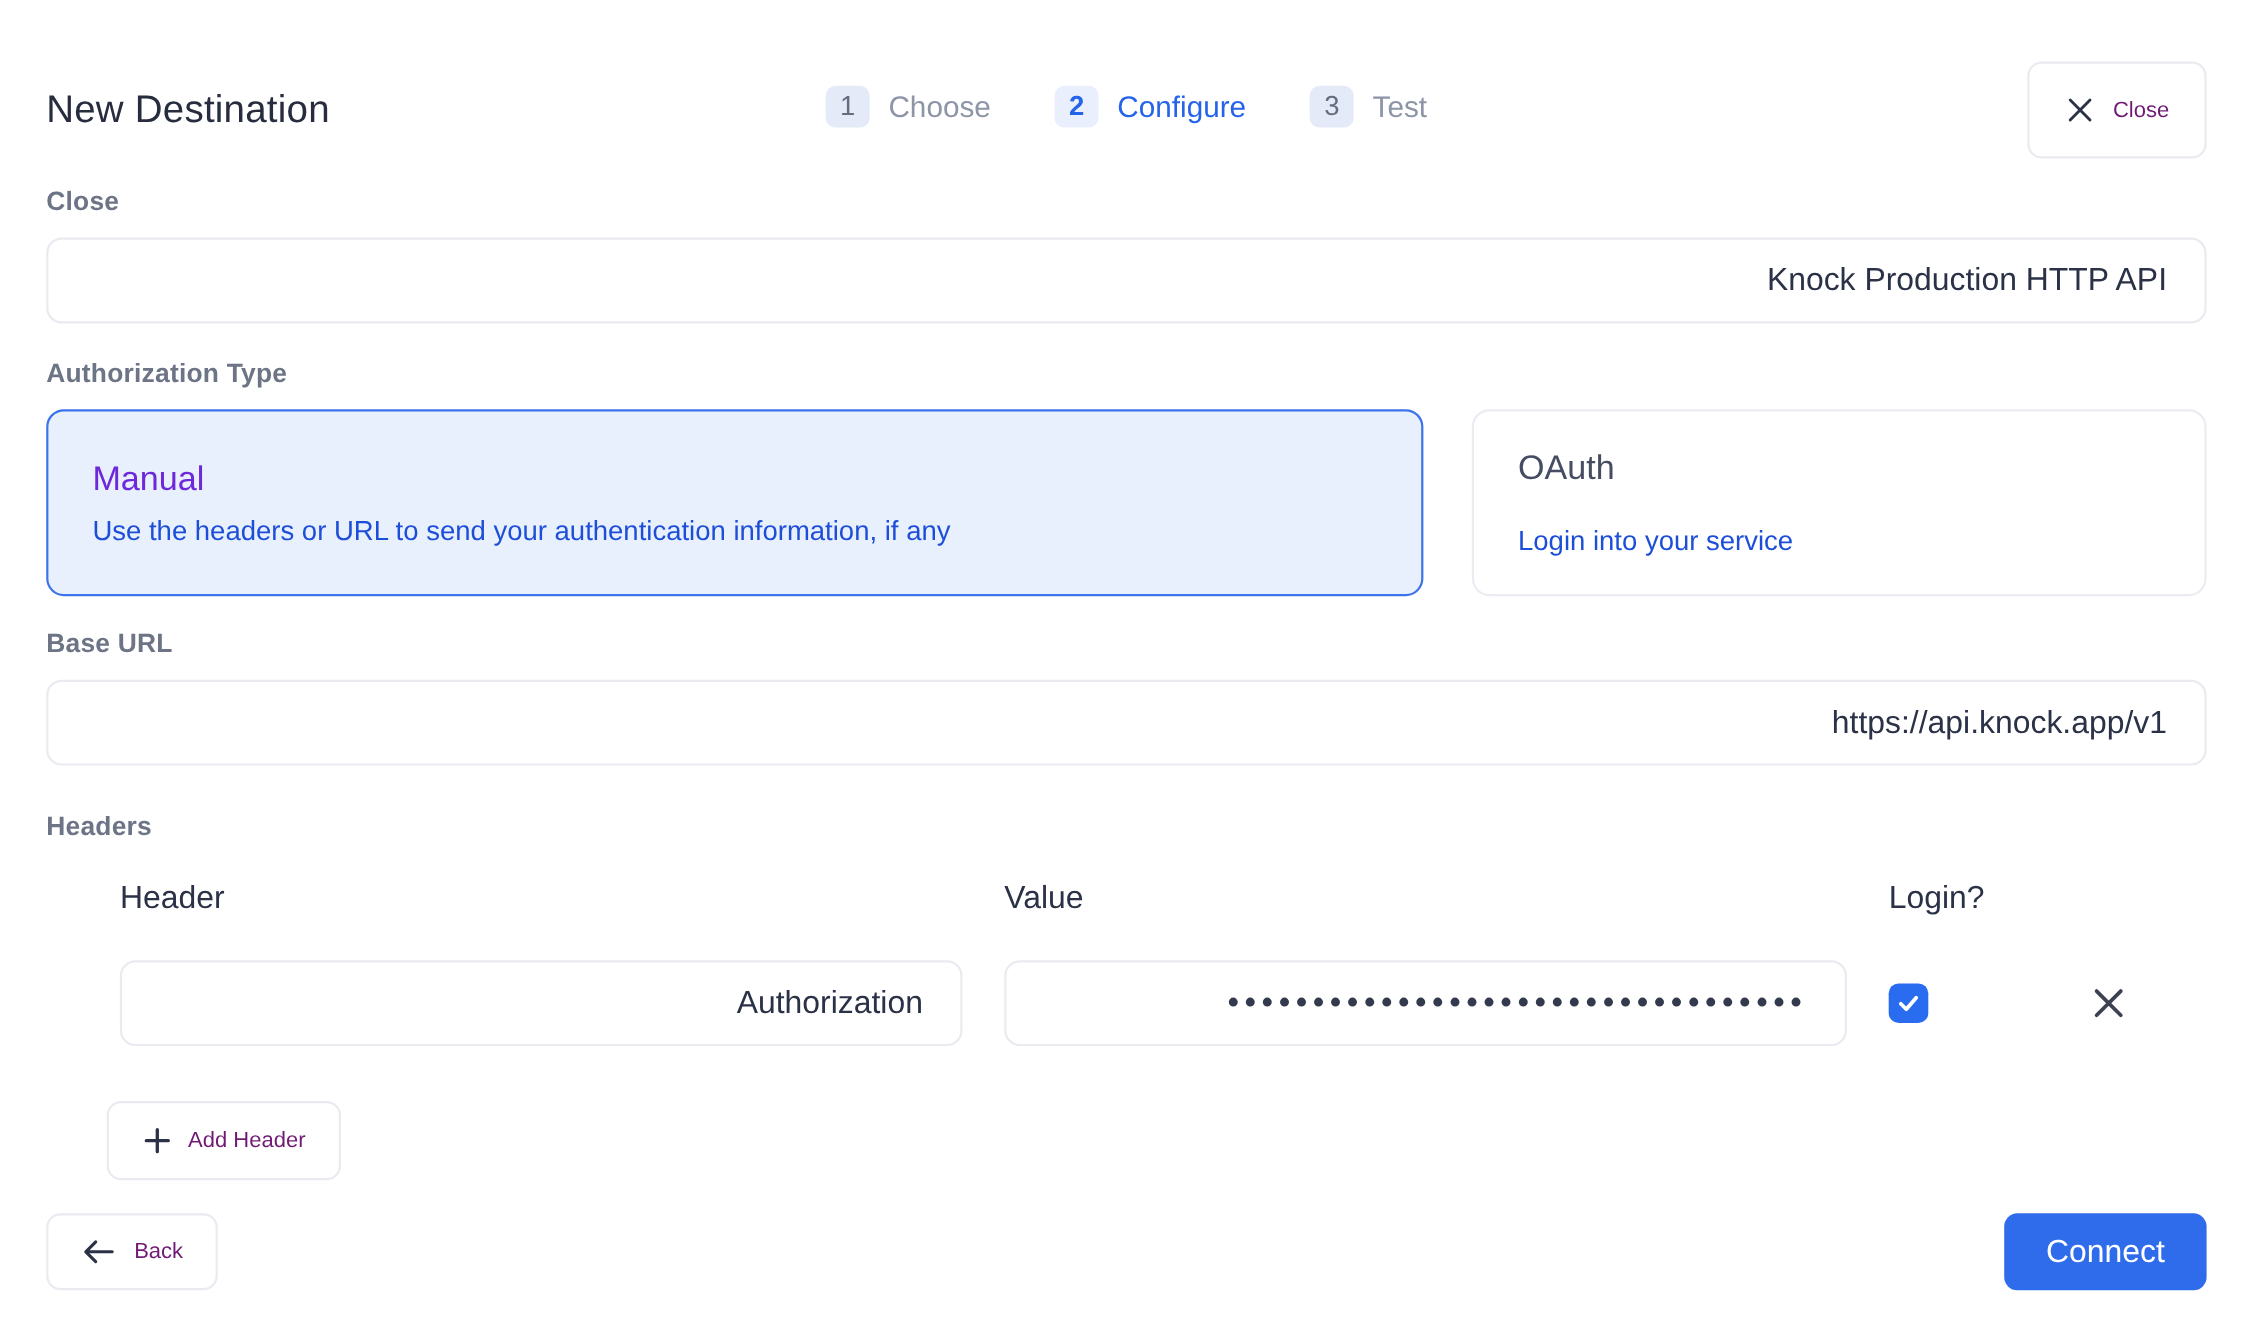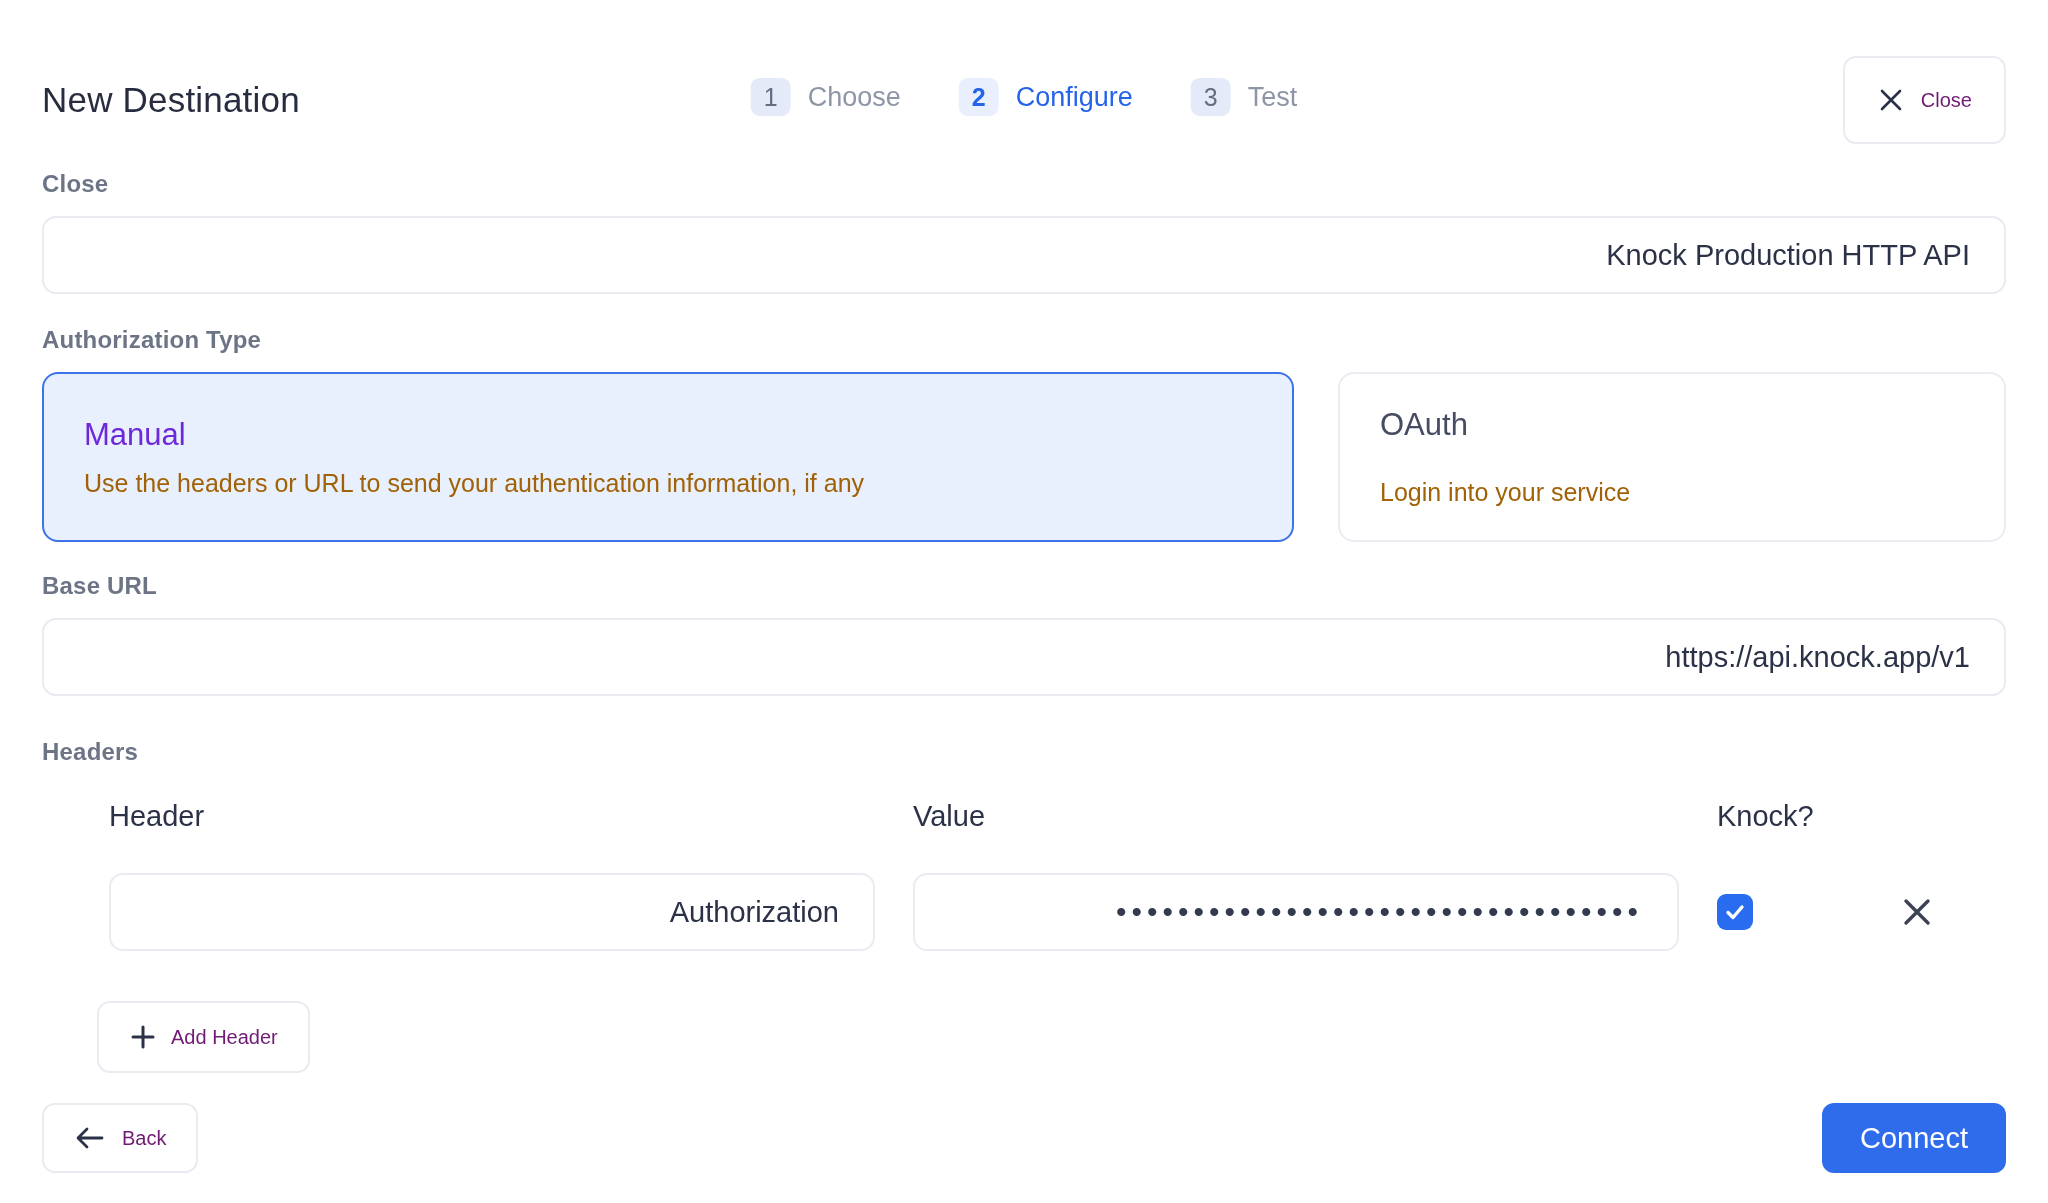--- a/index.html
+++ b/index.html
@@ -129,21 +129,21 @@
     gap: 19px;
   }
   .auth-card-title {
     font-size: 31px;
     color: #6d28d9;
   }
   .auth-card.unselected .auth-card-title { color: #464d63; }
   .auth-card-desc {
     margin-top: 16px;
     font-size: 25px;
-    color: #a16207;
+    color: #1d4ed8;
   }
 
   .lbl-baseurl { margin-top: 30px; }
   .lbl-headers { margin-top: 42px; }
 
   
   .headers-table { margin-top: 34px; padding-left: 55px; }
   .hdr-cols, .hdr-row {
     display: flex;
     align-items: center;
@@ -246,21 +246,21 @@
 
   <div class="field-label lbl-baseurl">Base URL</div>
   <input type="text" class="text-input" value="https://api.knock.app/v1" style="">
 
   <div class="field-label lbl-headers">Headers</div>
 
   <div class="headers-table">
     <div class="hdr-cols">
       <div class="col-header col-label">Header</div>
       <div class="col-value col-label">Value</div>
-      <div class="col-secret col-label">Knock?</div>
+      <div class="col-secret col-label">Login?</div>
     </div>
 
     <div class="hdr-row">
       <input type="text" class="text-input col-header" value="Authorization" style="">
       <input type="text" class="text-input col-value masked-input" value="••••••••••••••••••••••••••••••••••" style="">
       <div class="col-secret">
         <div class="checkbox">
           <span class="icon">
             <svg width="24" height="24" viewBox="0 0 24 24">
                 <path d="M5 12.5 L10 17.5 L19 7" stroke="#ffffff" stroke-width="3.4" stroke-linecap="round" stroke-linejoin="round" fill="none"></path>

